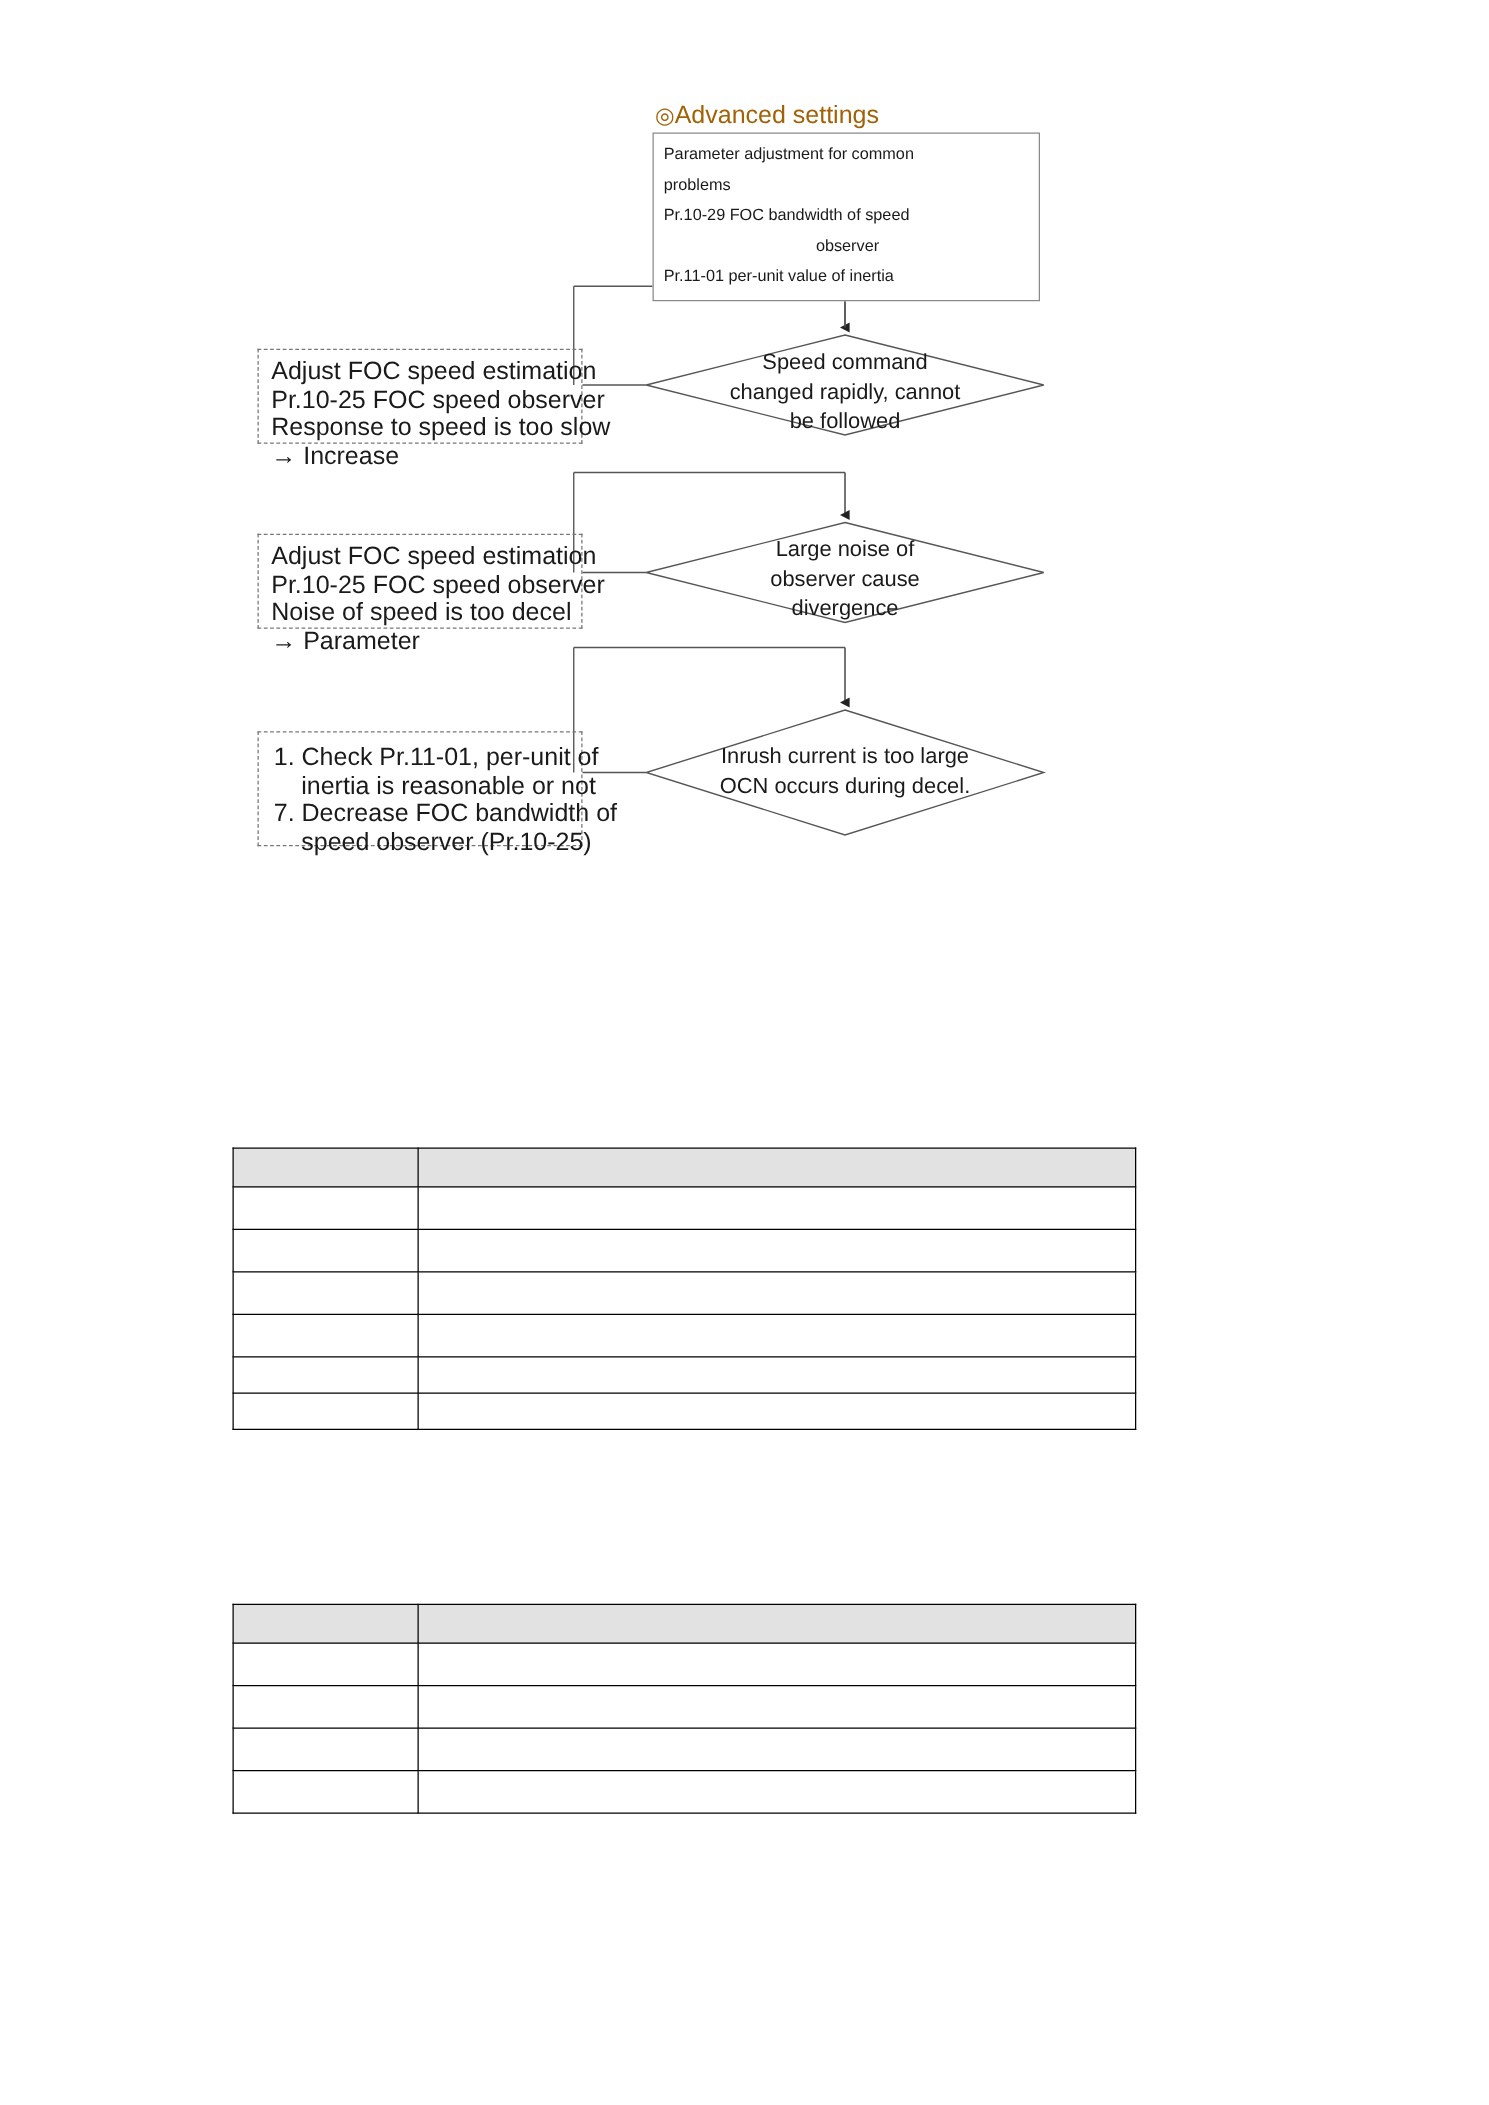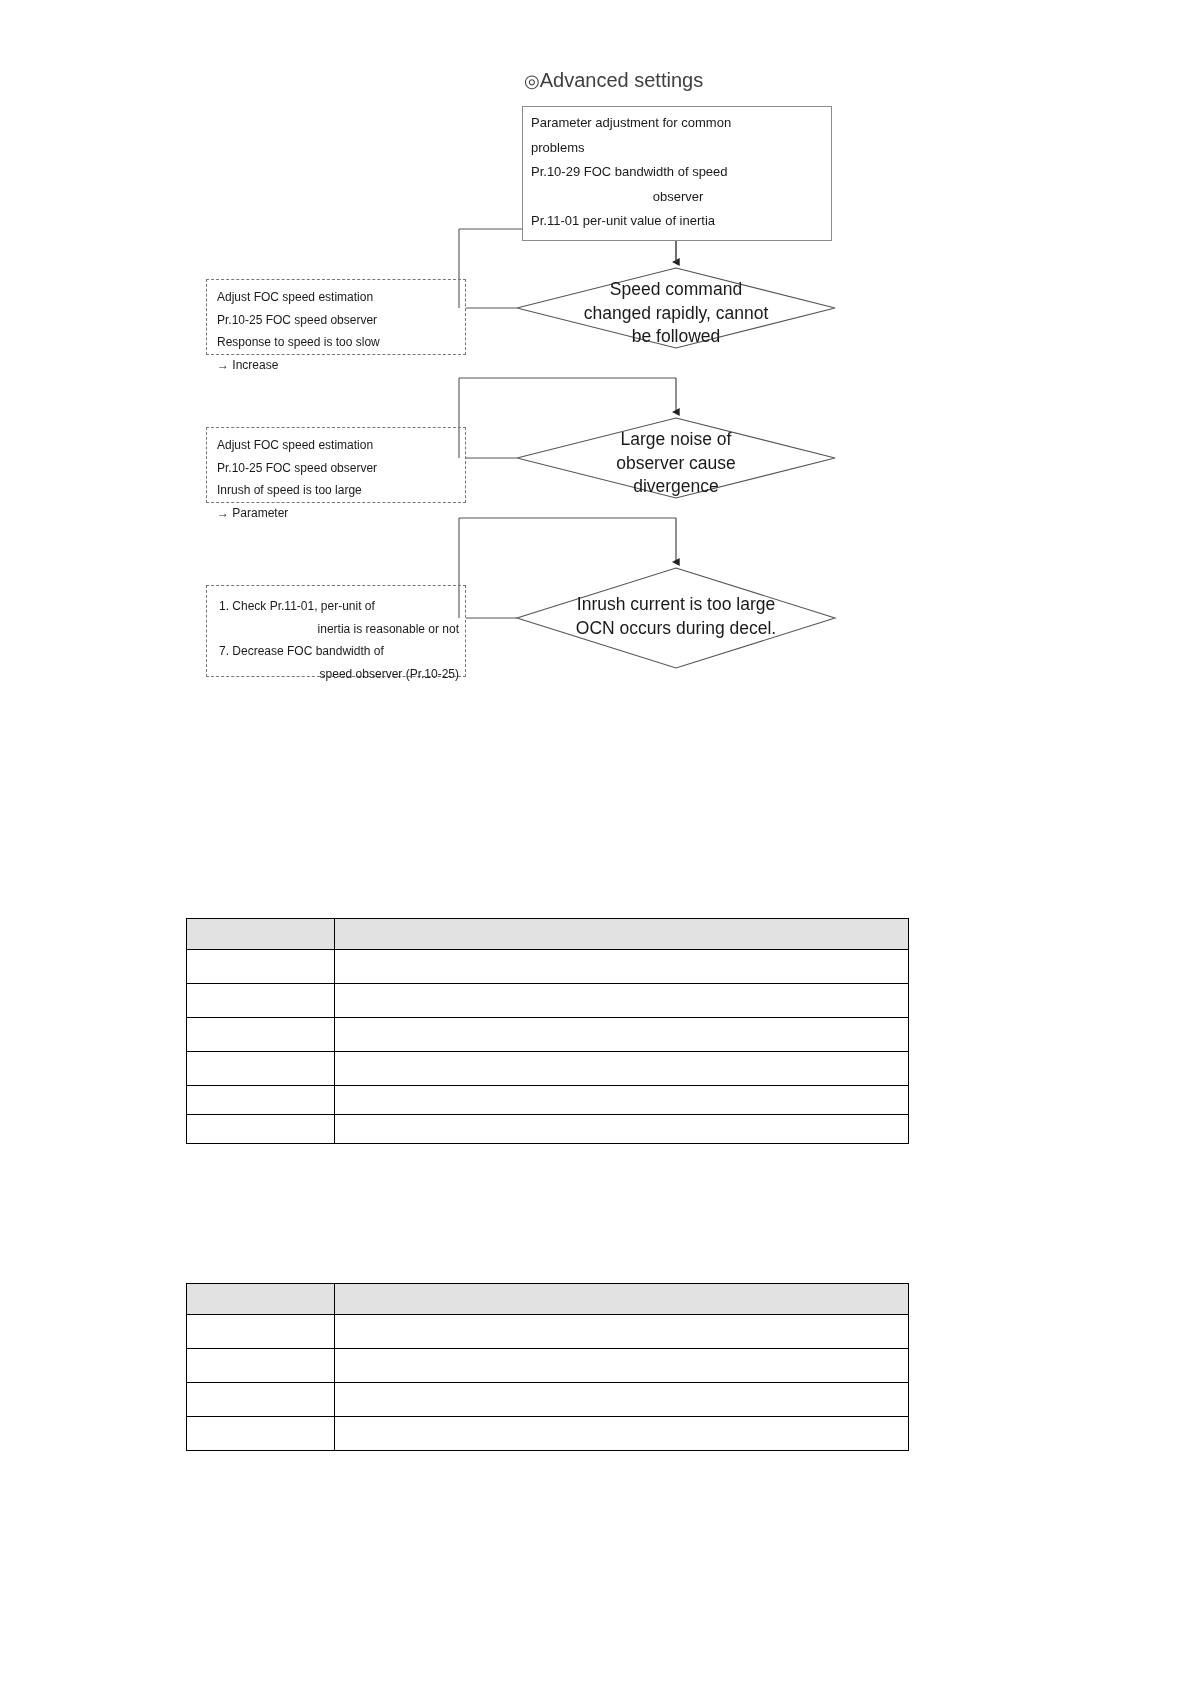--- a/index.html
+++ b/index.html
@@ -26,46 +26,46 @@
   }
   #flow-svg {
     position: absolute;
     left: 0; top: 0;
     width: 1191px; height: 760px;
   }
 
   .chart-title {
     position: absolute;
     left: 524px;
-    top: 68px;
+    top: 80px;
     font-size: 20px;
     line-height: 24px;
     white-space: nowrap;
-    color: #404040;
+    color: #a16207;
   }
   .chart-title .ring { font-size: 18px; }
 
   .solid-box {
     position: absolute;
     box-sizing: border-box;
     border: 1px solid #8a8a8a;
     background: #ffffff;
     padding: 4px 6px 6px 8px;
     font-size: 13px;
     line-height: 24.5px;
   }
   .solid-box .ln { white-space: nowrap; }
   .solid-box .ln.ctr { text-align: center; }
 
   .dashed-box {
     position: absolute;
     box-sizing: border-box;
     border: 1px dashed #777;
     background: transparent;
-    font-size: 12px;
+    font-size: 20px;
     line-height: 22.5px;
     padding: 6px 6px 6px 10px;
   }
   .dashed-box .ln { white-space: nowrap; }
   .dashed-box .ln.ind { padding-left: 22px; text-align: right; }
   .dashed-box .arrw { letter-spacing: 0px; }
 
   .diamond-label {
     position: absolute;
     text-align: center;
@@ -161,21 +161,21 @@
     <div class="dashed-box" style="left:206px; top:279px; width:260px; height:76px;">
       <div class="ln">Adjust FOC speed estimation</div>
       <div class="ln">Pr.10-25 FOC speed observer</div>
       <div class="ln">Response to speed is too slow</div>
       <div class="ln arrw">→ Increase</div>
     </div>
 
     <div class="dashed-box" style="left:206px; top:427px; width:260px; height:76px;">
       <div class="ln">Adjust FOC speed estimation</div>
       <div class="ln">Pr.10-25 FOC speed observer</div>
-      <div class="ln">Inrush of speed is too large</div>
+      <div class="ln">Noise of speed is too decel</div>
       <div class="ln arrw">→ Parameter</div>
     </div>
 
     <div class="dashed-box" style="left:206px; top:585px; width:260px; height:92px; padding-left:12px; padding-top:9px;">
       <div class="ln">1. Check Pr.11-01, per-unit of</div>
       <div class="ln ind">inertia is reasonable or not</div>
       <div class="ln">7. Decrease FOC bandwidth of</div>
       <div class="ln ind">speed observer (Pr.10-25)</div>
     </div>
 

